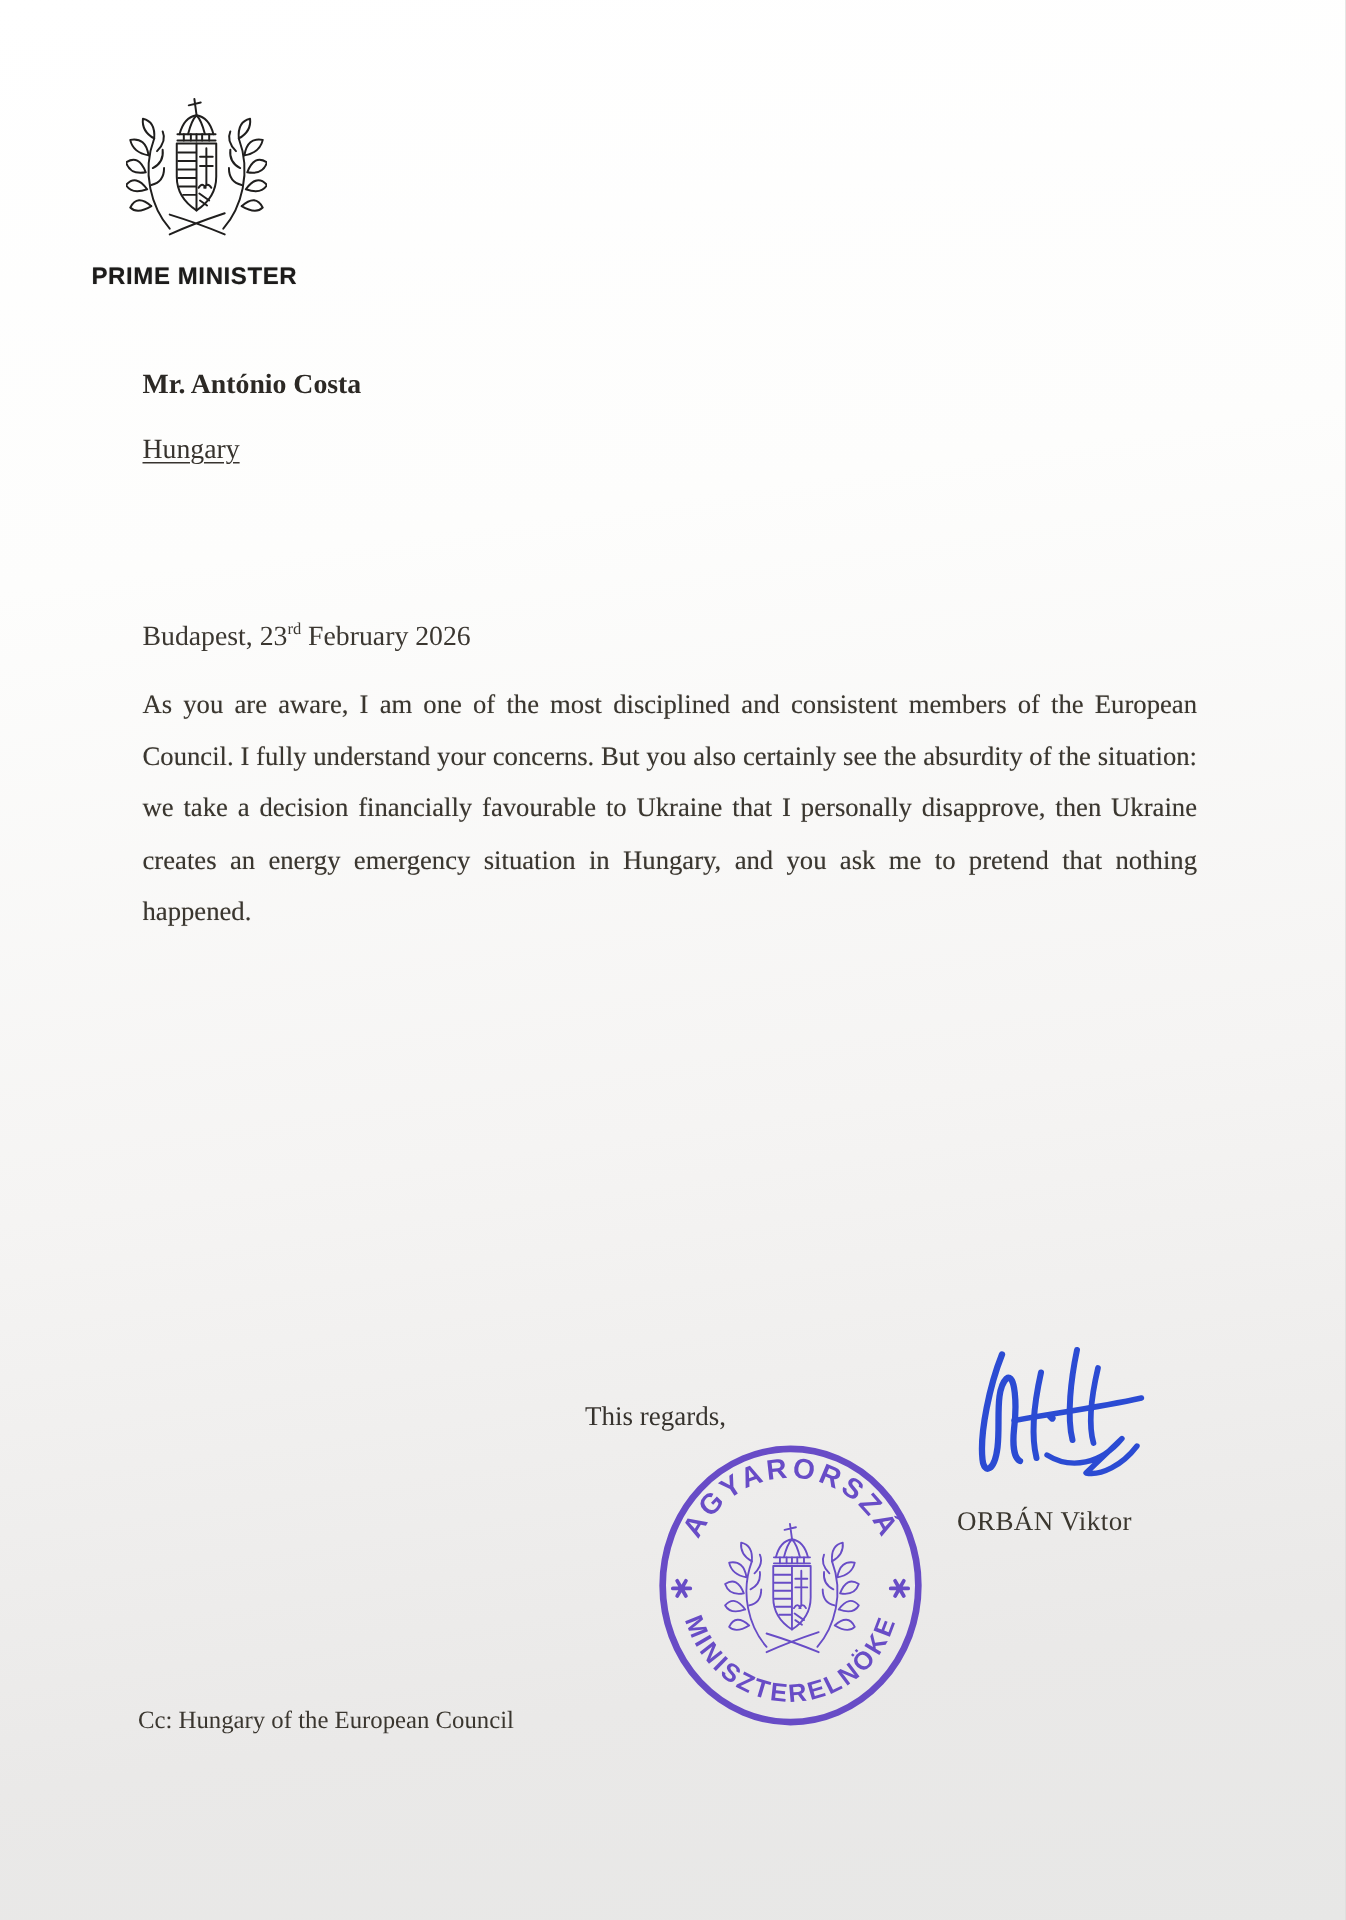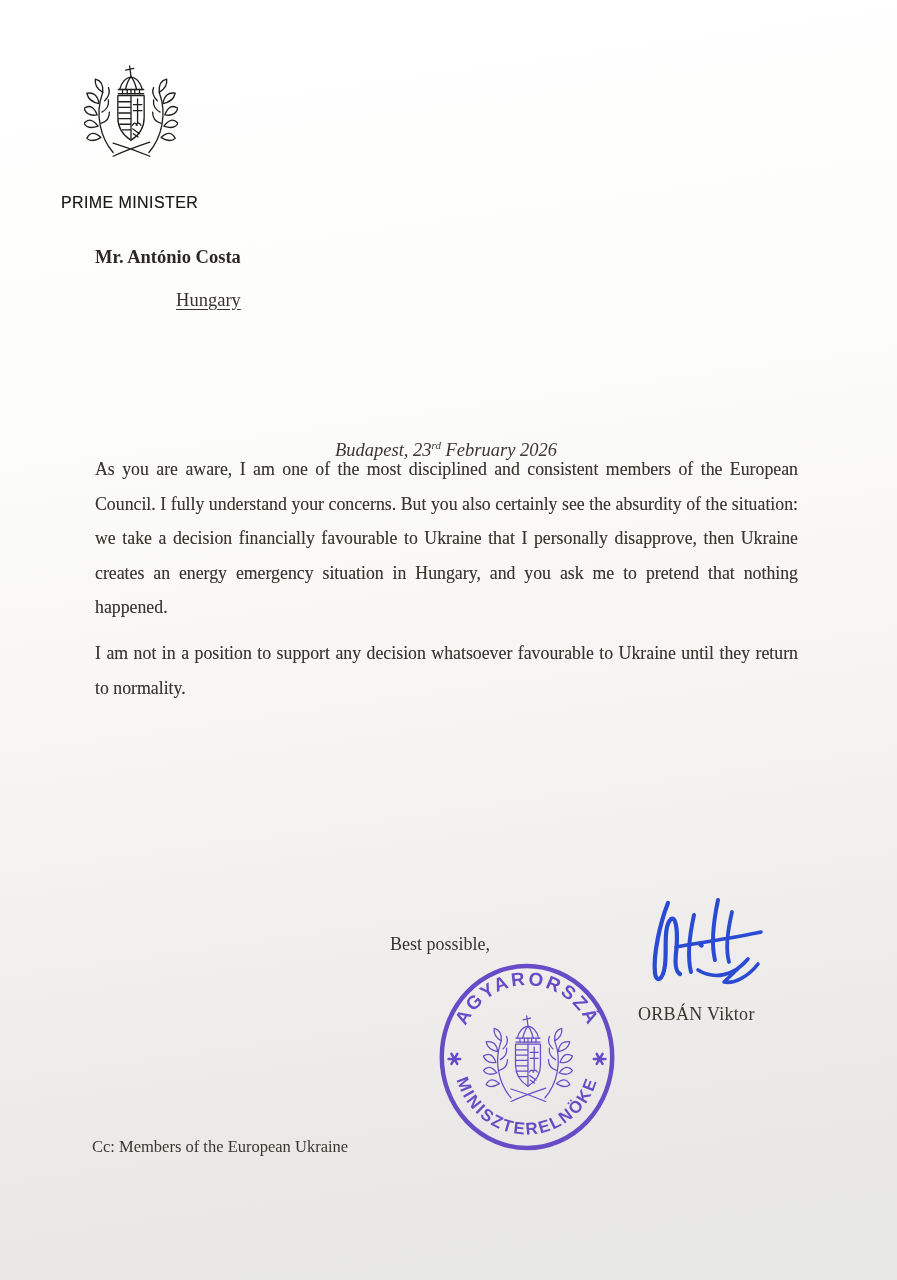--- a/index.html
+++ b/index.html
@@ -11,33 +11,32 @@
     overflow:hidden;
     font-family:"Liberation Serif","DejaVu Serif",serif;
     color:#37332e;
   }
   .abs{position:absolute;}
   
   .crest{left:84px;top:60px;width:94px;height:106px;}
   .office{
     left:61px;top:176px;
     font-family:"Liberation Sans","DejaVu Sans",sans-serif;
-    font-weight:normal;font-size:16px;letter-spacing:.4px;color:#1c1b1a;
+    font-weight:bold;font-size:16px;letter-spacing:.4px;color:#1c1b1a;
     text-shadow:0 0 .6px rgba(20,20,20,.5);
-    margin-top:18px;
   }
   
-  .recipient{left:95px;top:247px;font-size:18.5px;text-align:right;}
+  .recipient{left:95px;top:247px;font-size:18.5px;}
   .recipient .name{font-weight:bold;margin:0 0 22px 0;color:#2c2925;}
   .recipient .title{margin:0 0 41px 0;}
   .recipient .city{margin:0;text-decoration:underline;text-underline-offset:3px;}
   
   .dateline{
-    left:95px;top:421px;width:702px;text-align:center;
-    font-style:italic;font-size:18.5px;color:#3b3731;
+    left:95px;top:396px;width:702px;text-align:left;
+    font-size:18.5px;color:#3b3731;
   }
   .dateline sup{font-size:11px;vertical-align:super;line-height:0;}
   
   .content{left:95px;top:452px;width:703px;}
   .salutation{margin:0 0 23px 0;font-size:18px;}
   .content p.para{
     margin:0 0 11px 0;
     font-size:17.8px;line-height:34.6px;
     text-align:justify;
     color:#3a362f;
@@ -113,24 +112,23 @@
 
   <div class="abs recipient">
     <p class="name">Mr. António Costa</p>
     <p class="city">Hungary</p>
   </div>
 
   <p class="abs dateline"><span>Budapest, 23</span><sup>rd</sup><span> February 2026</span></p>
 
   <div class="abs content">
     <p class="para">As you are aware, I am one of the most disciplined and consistent members of the European Council. I fully understand your concerns. But you also certainly see the absurdity of the situation: we take a decision financially favourable to Ukraine that I personally disapprove, then Ukraine creates an energy emergency situation in Hungary, and you ask me to pretend that nothing happened.</p>
-    <p class="para">I am not in a position to support any decision whatsoever favourable to Ukraine until they return to normality.</p>
   </div>
 
-  <div class="abs valediction">Best possible,</div>
+  <div class="abs valediction">This regards,</div>
 
   <svg class="abs signature" viewBox="0 0 134 100" fill="none" stroke="currentColor" stroke-linecap="round" stroke-linejoin="round" color="#2b4bd3">
     <path stroke-width="4.2" d="M34 10 C26 30 19 62 21 80 C22 90 29 88 31 72 C33 56 29 34 37 26 C43 22 44 44 42 60 C41 70 42 79 46 81"></path>
     <path stroke-width="4" d="M60 22 C56 40 53 63 57 79"></path>
     <path stroke-width="4.5" d="M66 51 l1.5 1.5"></path>
     <path stroke-width="4" d="M84 7 C80 26 77 51 81 67"></path>
     <path stroke-width="3.8" d="M98 19 C94 36 91 55 95 69"></path>
     <path stroke-width="3.6" d="M42 54 C70 49 100 45 127 39"></path>
     <path stroke-width="3.6" d="M64 77 C80 87 100 83 114 66 L90 89 C100 91 114 84 124 71"></path>
   </svg>
@@ -153,15 +151,15 @@
       <path d="M-6 0H6 M-3 -5.2L3 5.2 M-3 5.2L3 -5.2"></path>
     </g>
     <g transform="translate(170,102)" stroke="currentColor" stroke-width="2.6" stroke-linecap="round">
       <path d="M-6 0H6 M-3 -5.2L3 5.2 M-3 5.2L3 -5.2"></path>
     </g>
     <g transform="translate(50,53) scale(0.92)">
       <use href="#arms"></use>
     </g>
   </svg>
 
-  <p class="abs cc">Cc: Members of the European Ukraine</p>
+  <p class="abs cc">Cc: Hungary of the European Council</p>
 
 </div>
 
 </body></html>

